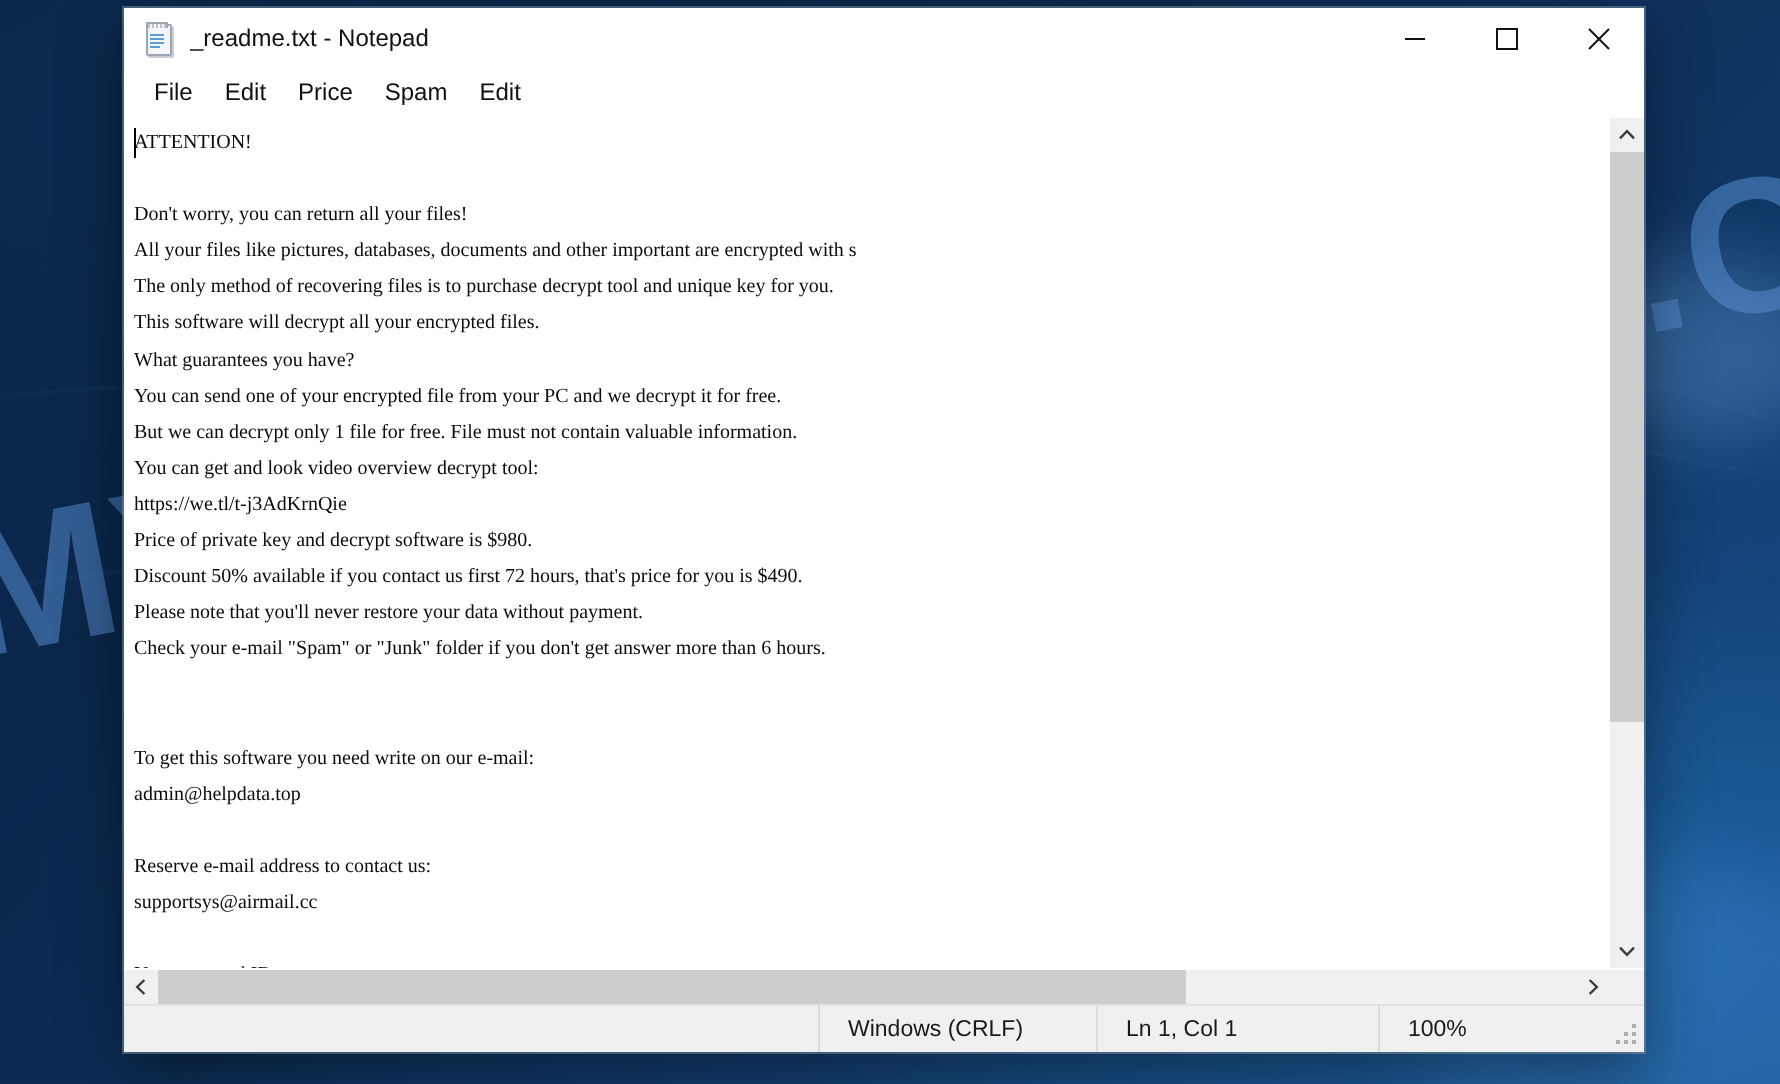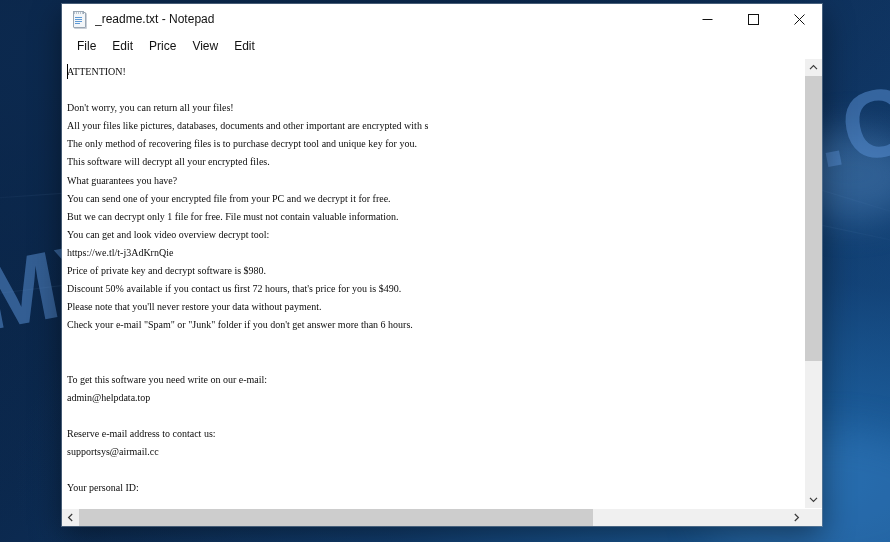--- a/index.html
+++ b/index.html
@@ -349,21 +349,21 @@
           <line x1="10.5" y1="0.5" x2="0.5" y2="10.5" stroke="#111" stroke-width="1"></line>
         </svg>
       </div>
     </div>
   </div>
 
   <div id="menu-bar">
     <div class="menu-item">File</div>
     <div class="menu-item">Edit</div>
     <div class="menu-item">Price</div>
-    <div class="menu-item">View</div>
+    <div class="menu-item">Spam</div>
     <div class="menu-item">Edit</div>
   </div>
 
   <div id="editor-area">
     <div id="editor-row">
 
       <div id="text-viewport">
         <div id="caret"></div>
         <div id="text-content">ATTENTION!
 
@@ -420,14 +420,28 @@
         </div>
         <div class="sb-arrow-h">
           <svg width="7" height="9" viewBox="0 0 7 9">
             <polyline points="1.8,1 5.4,4.5 1.8,8" fill="none" stroke="#3a3a3a" stroke-width="1.2"></polyline>
           </svg>
         </div>
       </div>
       <div id="hs-corner"></div>
     </div>
 
+    <div id="status-bar">
+      <div id="status-spacer"></div>
+      <div class="status-cell" id="cell-eol">Windows (CRLF)</div>
+      <div class="status-cell" id="cell-pos">Ln 1, Col 1</div>
+      <div class="status-cell" id="cell-zoom">100%</div>
+      <div id="grip">
+        <span class="grip-dot" style="left:8px; top:0px;"></span>
+        <span class="grip-dot" style="left:4px; top:4px;"></span>
+        <span class="grip-dot" style="left:8px; top:4px;"></span>
+        <span class="grip-dot" style="left:0px; top:8px;"></span>
+        <span class="grip-dot" style="left:4px; top:8px;"></span>
+        <span class="grip-dot" style="left:8px; top:8px;"></span>
+      </div>
+    </div>
   </div>
 </div>
 
 </body></html>

